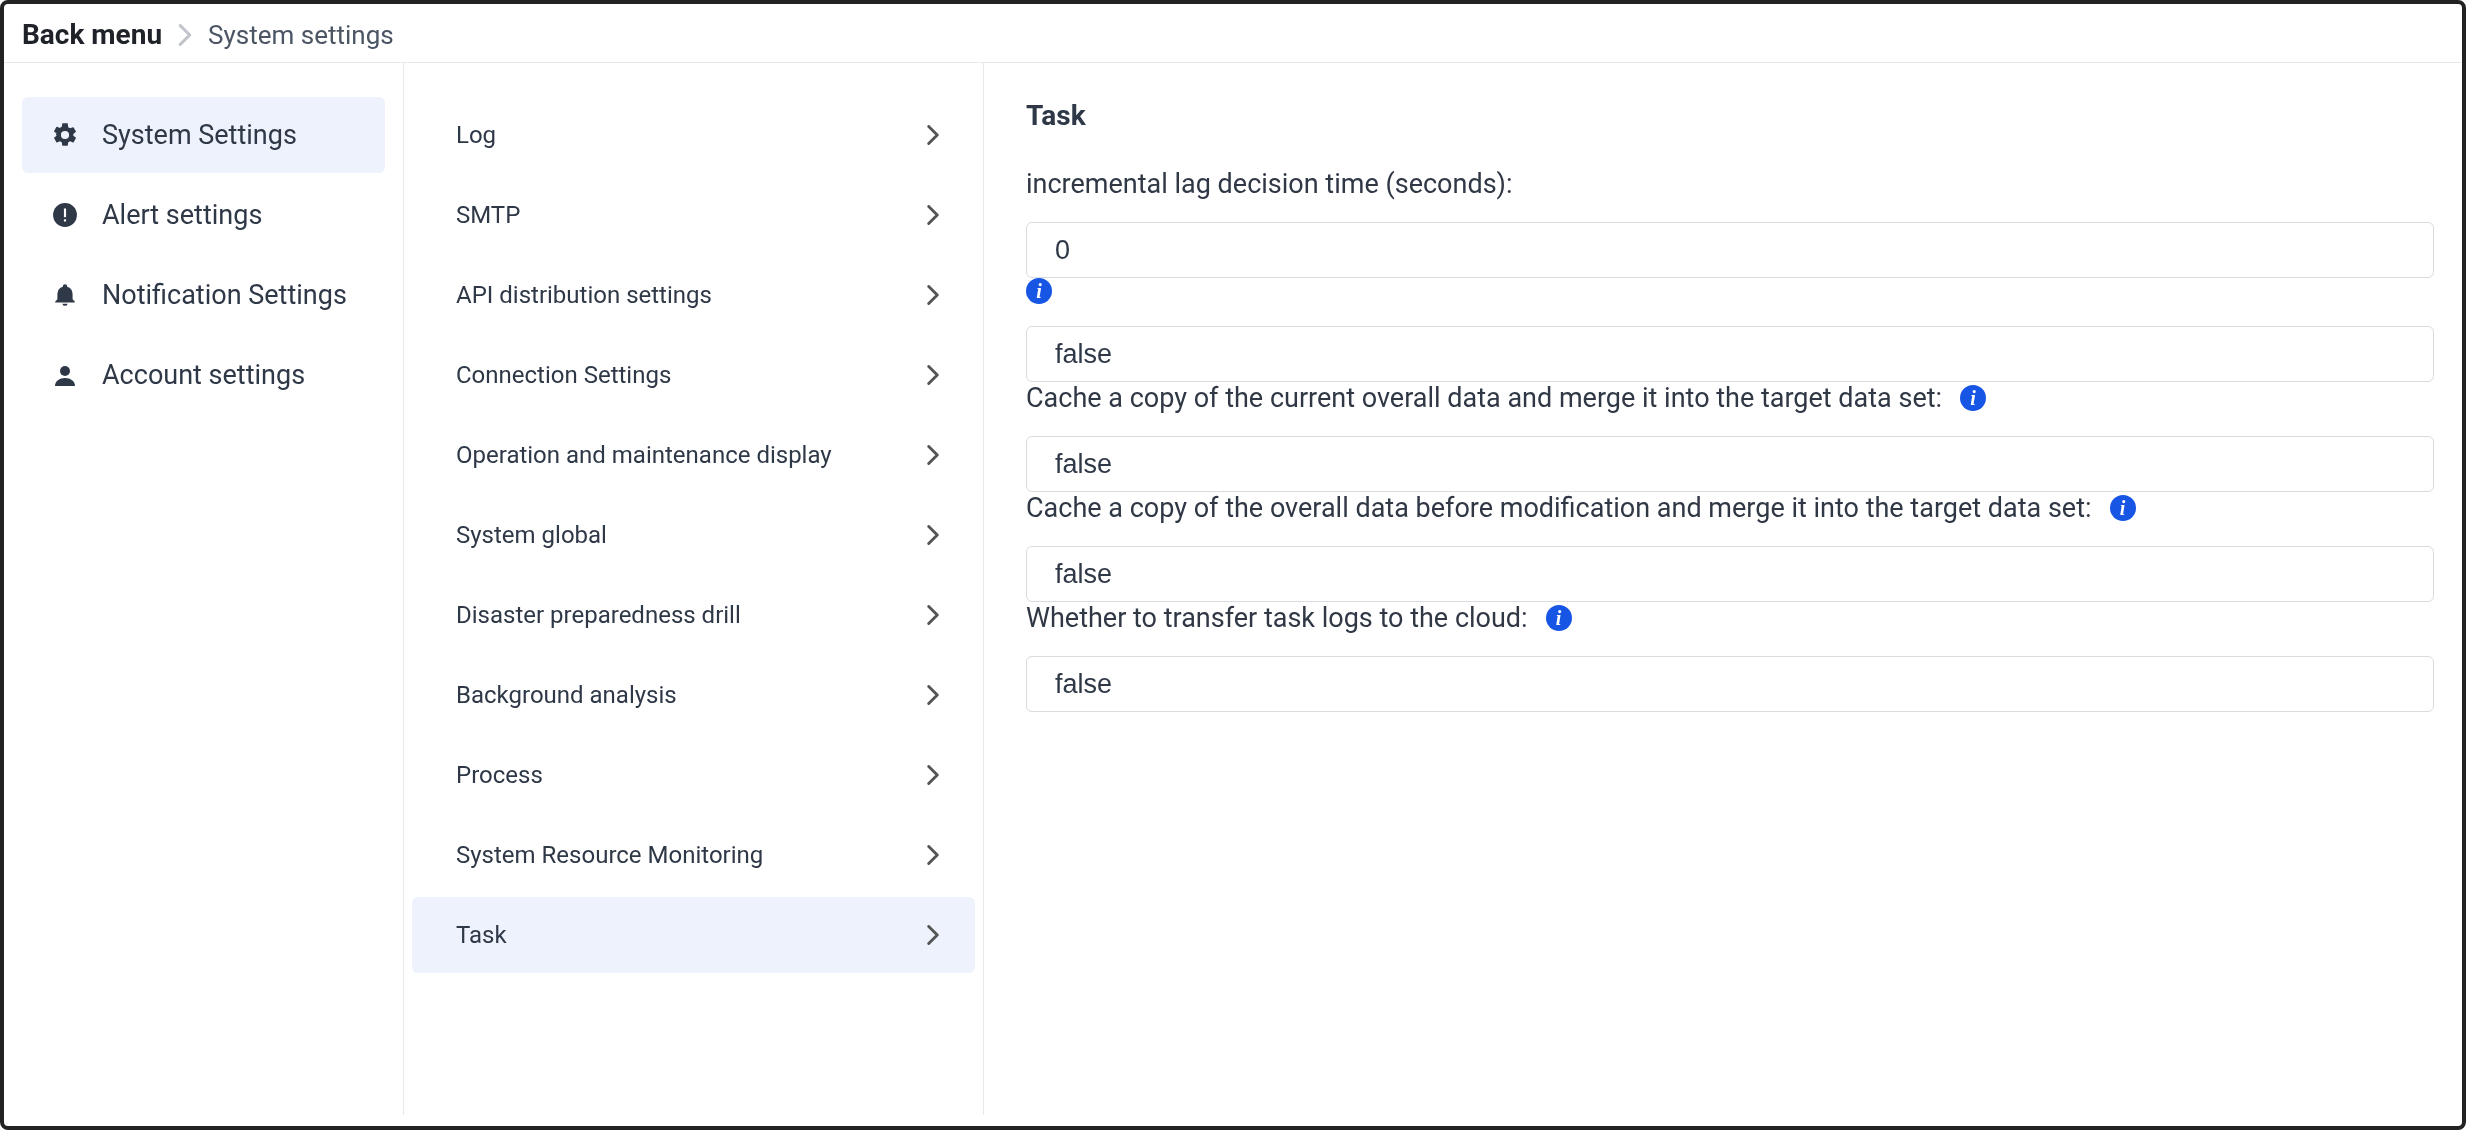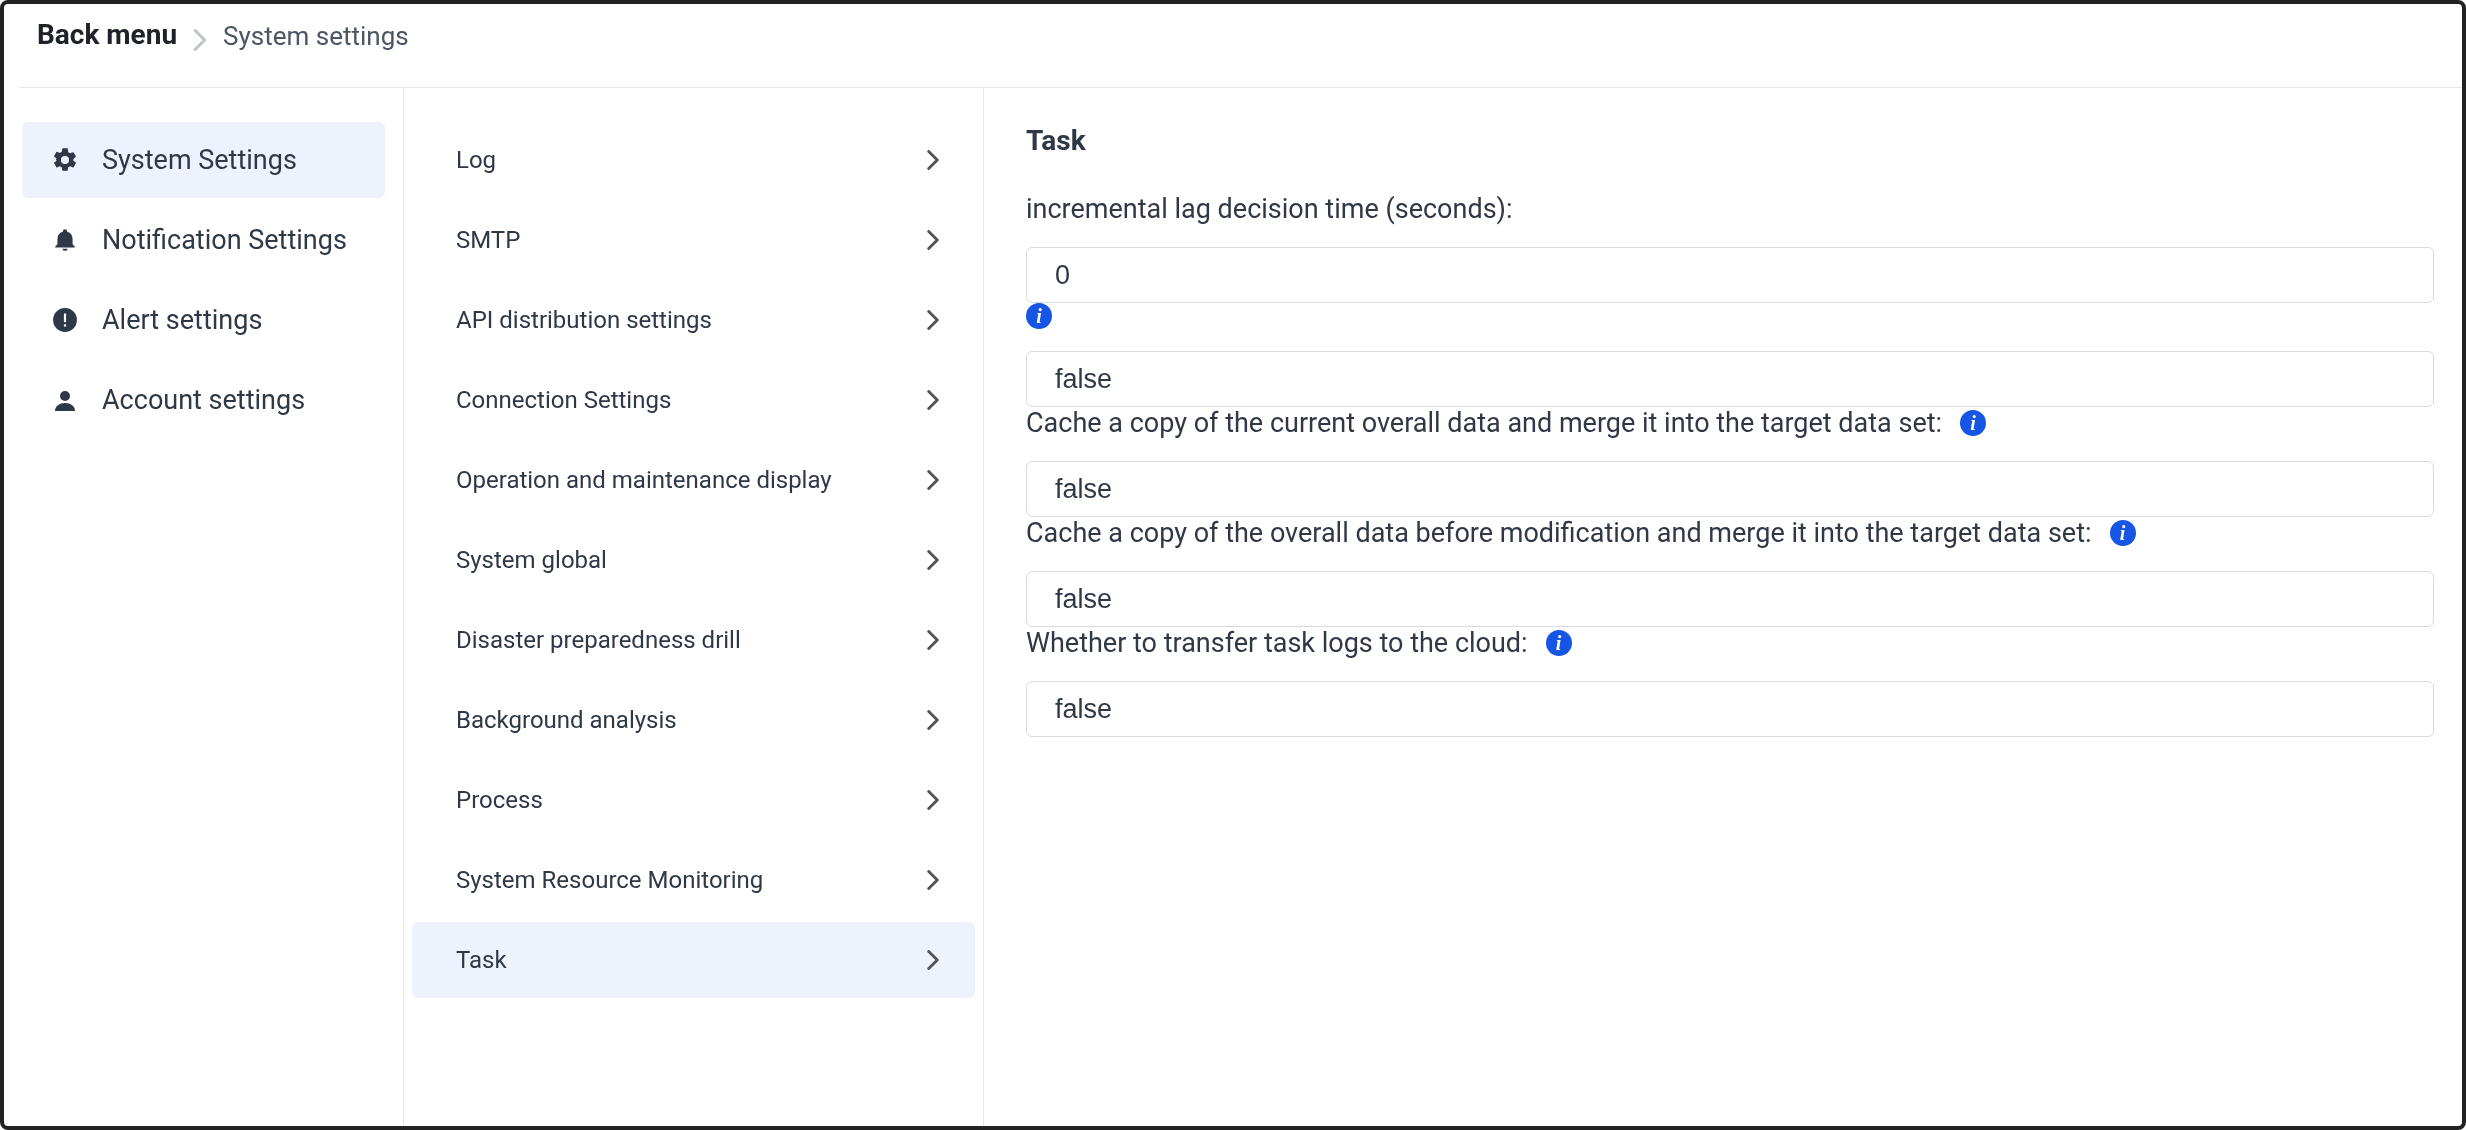--- a/index.html
+++ b/index.html
@@ -9,25 +9,24 @@
     color: #2f3847;
     width: 2466px;
     height: 1130px;
     border: 4px solid #222;
     border-radius: 8px;
     overflow: hidden;
     font-size: 24px;
   }
   .breadcrumb {
     display: flex;
-    align-items: flex-end;
-    padding: 14px 24px 36px 18px;
+    align-items: center;
+    padding: 14px 24px 11px 18px;
     border-bottom: 1px solid #e6e8ec;
     gap: 16px;
-    margin-left: 15px;
   }
   .breadcrumb .back {
     font-weight: 700;
     color: #1f2329;
     font-size: 28px;
     cursor: pointer;
   }
   .breadcrumb .chev {
     color: #c2c6cc;
     font-size: 24px;
@@ -160,34 +159,34 @@
       <span class="ic">
         <svg width="28" height="28" viewBox="0 0 24 24" fill="#2f3847">
             <path d="M19.14 12.94a7.07 7.07 0 0 0 .06-.94 7.07 7.07 0 0 0-.06-.94l2.03-1.58a.5.5 0 0 0 .12-.64l-1.92-3.32a.5.5 0 0 0-.6-.22l-2.39.96a7.03 7.03 0 0 0-1.62-.94l-.36-2.54A.5.5 0 0 0 13.9 2h-3.8a.5.5 0 0 0-.5.42l-.36 2.54c-.58.24-1.12.55-1.62.94l-2.39-.96a.5.5 0 0 0-.6.22L2.71 8.48a.5.5 0 0 0 .12.64l2.03 1.58c-.4.31-.6.62-.6.94s.2.63.6.94l-2.03 1.58a.5.5 0 0 0-.12.64l1.92 3.32c.13.23.4.32.6.22l2.39-.96c.5.39 1.04.7 1.62.94l.36 2.54c.4.24.25.42.5.42h3.8c.25 0 .46-.18.5-.42l.36-2.54c.58-.24 1.12-.55 1.62-.94l2.39.96c.23.09.47 0 .6-.22l1.92-3.32a.5.5 0 0 0-.12-.64l-2.03-1.58zM12 15.5A3.5 3.5 0 1 1 12 8.5a3.5 3.5 0 0 1 0 7z"></path>
           </svg>
       </span>
       <span>System Settings</span>
     </div>
     <div class="item">
       <span class="ic">
         <svg width="26" height="26" viewBox="0 0 24 24" fill="#2f3847">
-            <path d="M12 22a2.5 2.5 0 0 0 2.45-2h-4.9A2.5 2.5 0 0 0 12 22zm7-6v-5a7 7 0 0 0-5-6.71V4a2 2 0 1 0-4 0v.29A7 7 0 0 0 5 11v5l-2 2v1h18v-1l-2-2z"></path>
-          </svg>
-      </span>
-      <span>Notification Settings</span>
-    </div>
-    <div class="item">
-      <span class="ic">
-        <svg width="26" height="26" viewBox="0 0 24 24" fill="#2f3847">
             <circle cx="12" cy="12" r="11"></circle>
             <rect x="11" y="6" width="2" height="8" fill="#fff"></rect>
             <rect x="11" y="16" width="2" height="2" fill="#fff"></rect>
           </svg>
       </span>
       <span>Alert settings</span>
+    </div>
+    <div class="item">
+      <span class="ic">
+        <svg width="26" height="26" viewBox="0 0 24 24" fill="#2f3847">
+            <path d="M12 22a2.5 2.5 0 0 0 2.45-2h-4.9A2.5 2.5 0 0 0 12 22zm7-6v-5a7 7 0 0 0-5-6.71V4a2 2 0 1 0-4 0v.29A7 7 0 0 0 5 11v5l-2 2v1h18v-1l-2-2z"></path>
+          </svg>
+      </span>
+      <span>Notification Settings</span>
     </div>
     <div class="item">
       <span class="ic">
         <svg width="24" height="24" viewBox="0 0 24 24" fill="#2f3847">
             <circle cx="12" cy="8" r="5"></circle>
             <path d="M2 23c0-5 4.5-8 10-8s10 3 10 8H2z"></path>
           </svg>
       </span>
       <span>Account settings</span>
     </div>

